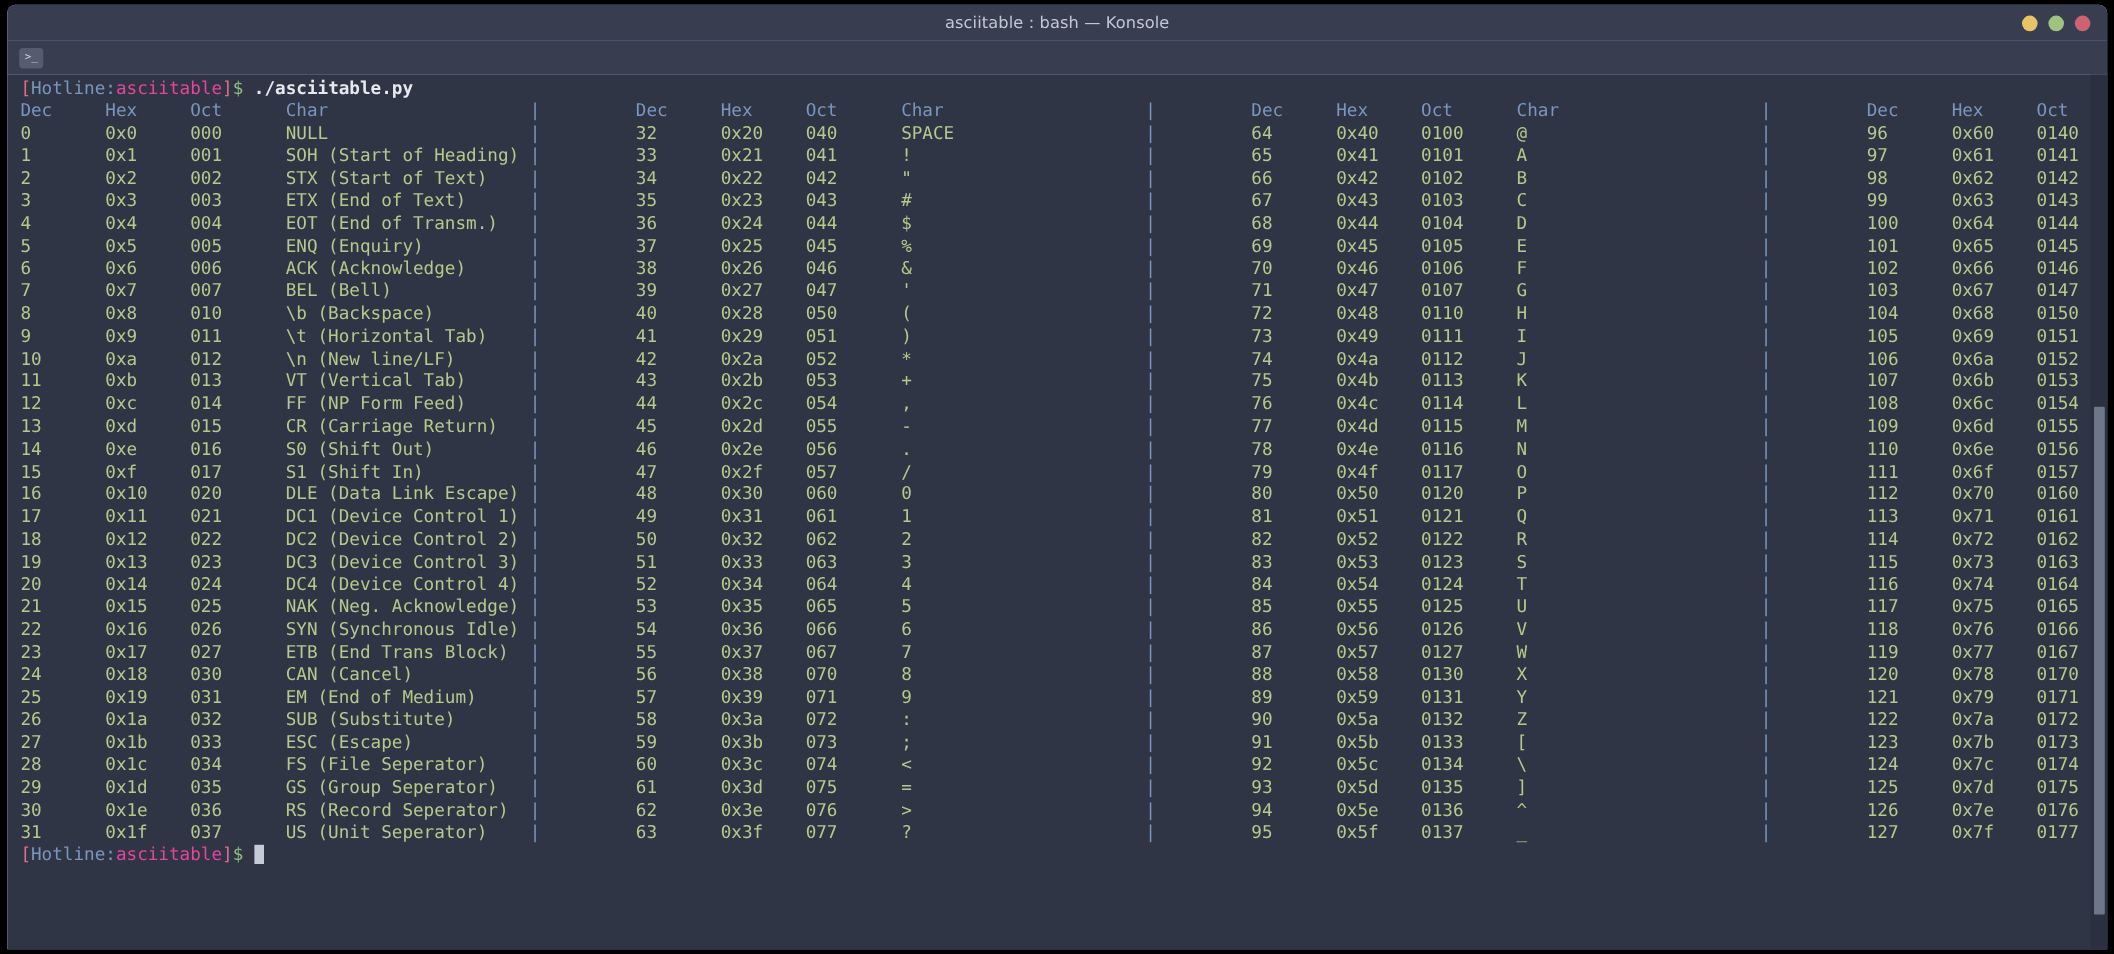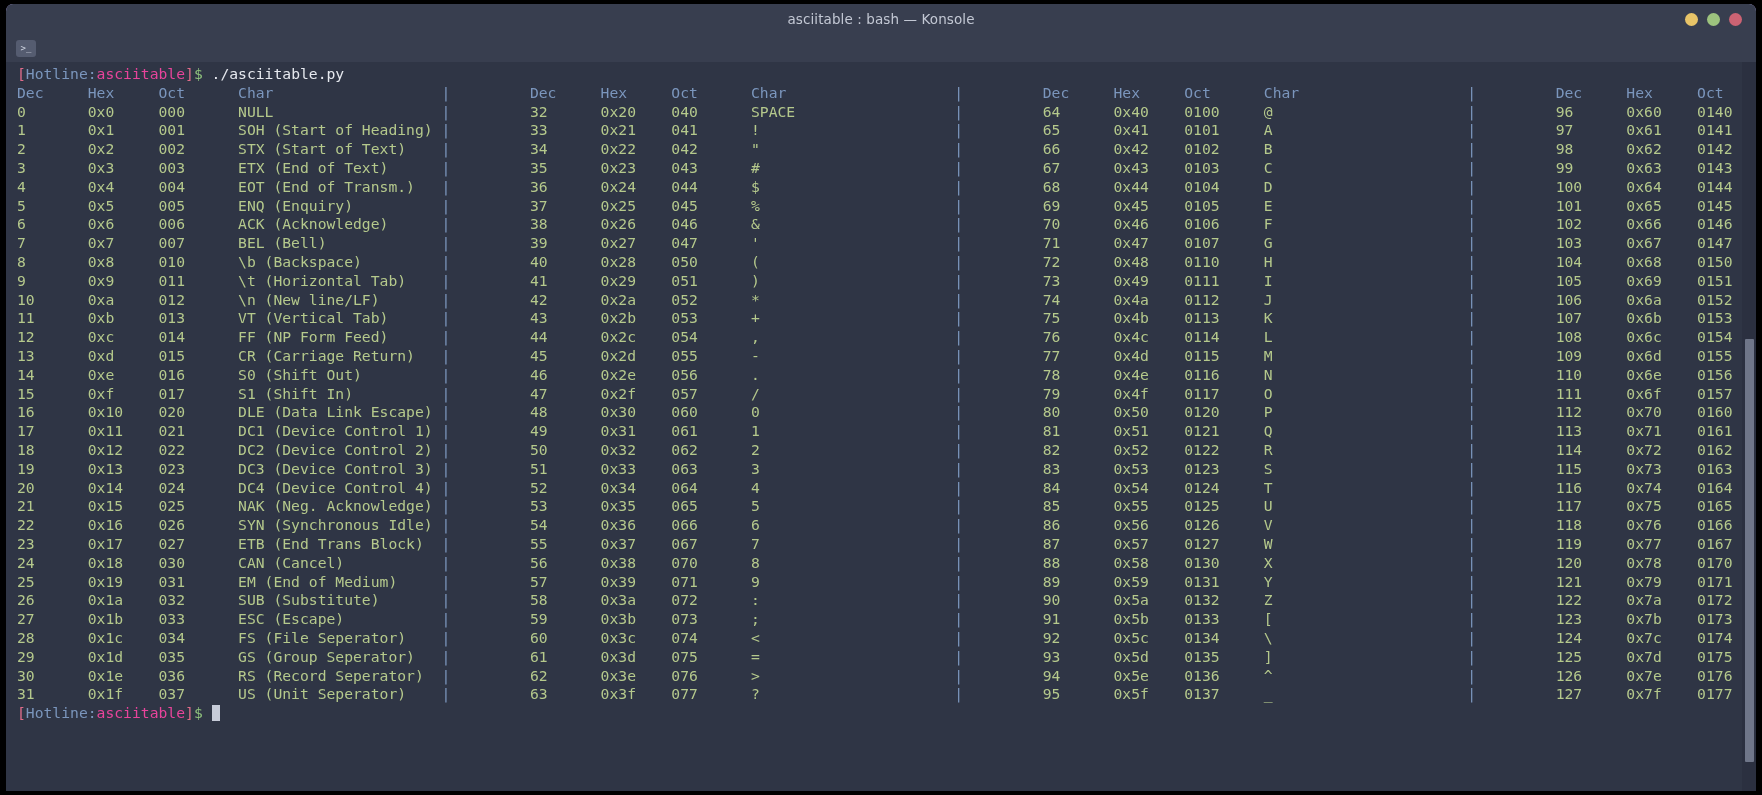--- a/index.html
+++ b/index.html
@@ -77,21 +77,21 @@
     padding: 3px 0 0 11px;
     font-family: "DejaVu Sans Mono", monospace;
     font-size: 14.7px;
     line-height: 18.8px;
     white-space: pre;
     color: #b8c07a;
     overflow: hidden;
   }
   .blue   { color: #7b96bd; }
   .green  { color: #b5c98c; }
-  .white  { color: #e6e9ef; }
+  .white  { color: #e6e9ef; font-weight: bold; }
   .magenta{ color: #e8449b; }
   .pink   { color: #e06c8a; }
   .promptgreen { color: #8ec07c; }
   .cursor {
     display: inline-block;
     width: 8.85px; height: 16px;
     background: #c6cbd8;
     vertical-align: -3px;
   }
   

